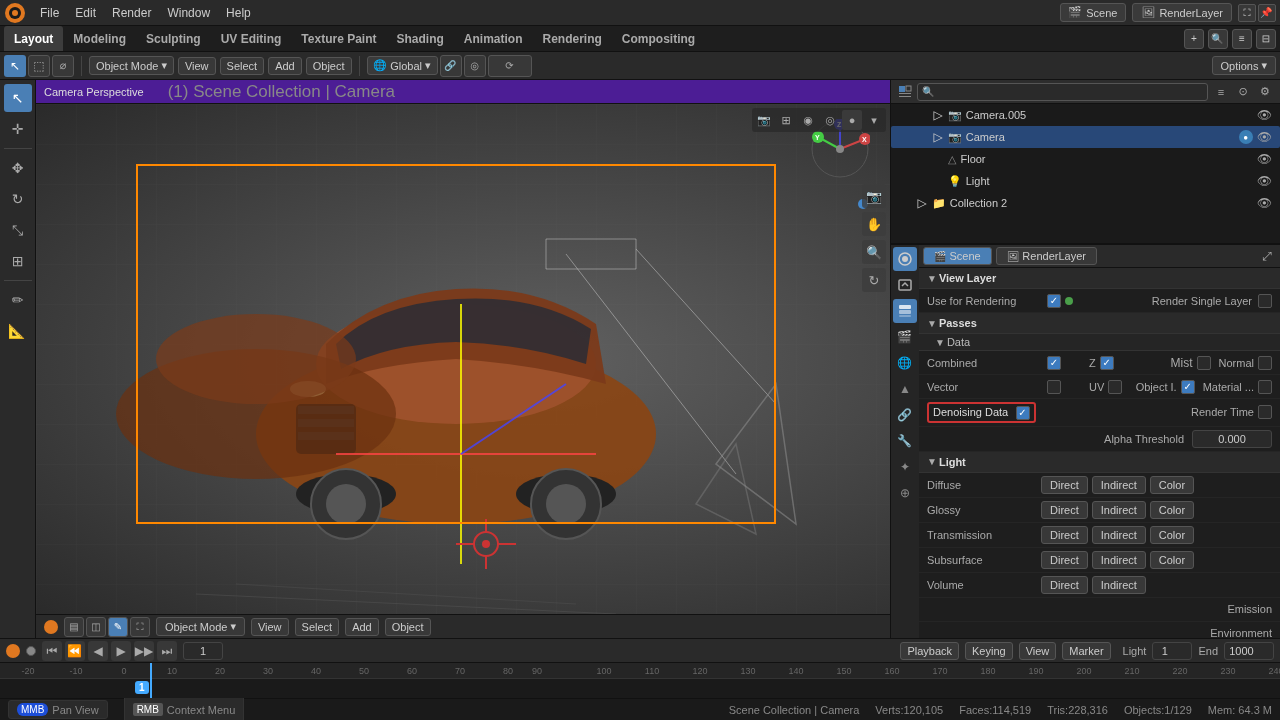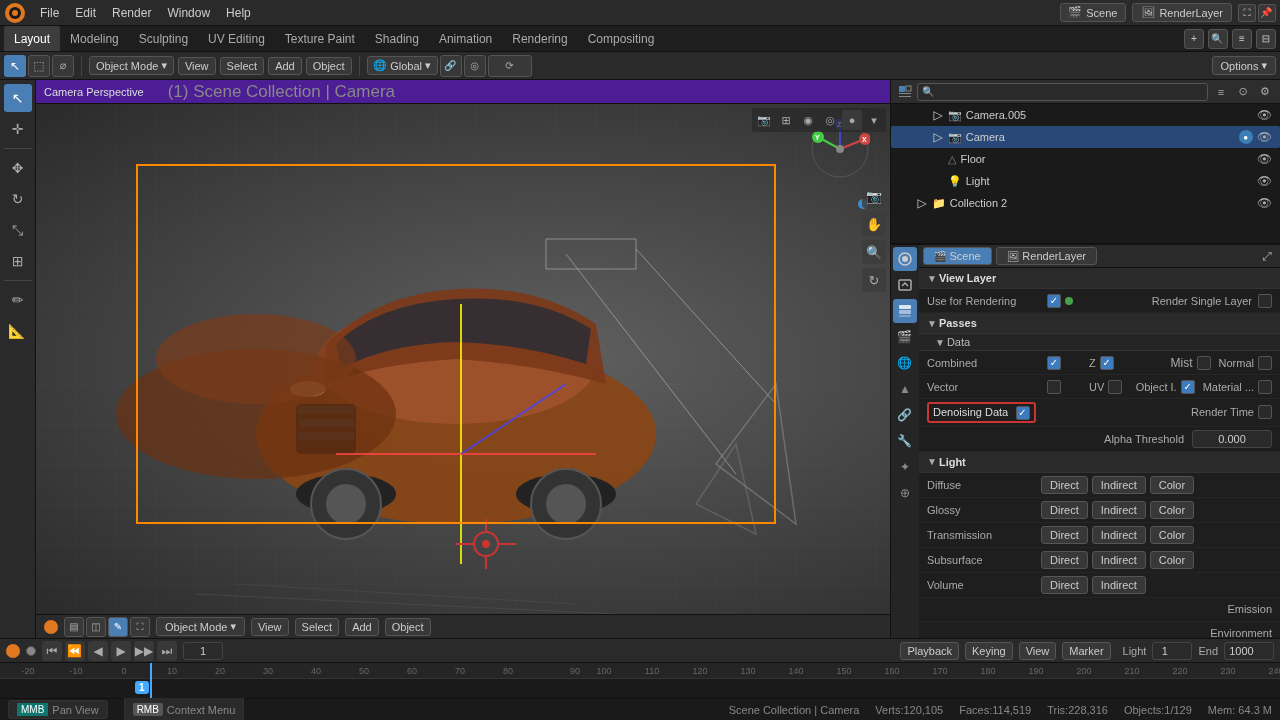--- a/index.html
+++ b/index.html
@@ -48,20 +48,21 @@
       padding: 0 4px;
     }
     .workspace-tab {
       padding: 2px 10px;
       color: #aaa;
       cursor: pointer;
       border-radius: 3px 3px 0 0;
       height: 100%;
       display: flex;
       align-items: center;
+      font-weight: bold;
     }
     .workspace-tab.active {
       background: #3d3d3d;
       color: #fff;
     }
 
     
     .toolbar-row {
       display: flex;
       align-items: center;
@@ -971,21 +972,21 @@
         <span style="width:48px;text-align:center;">-10</span>
         <span style="width:48px;text-align:center;">0</span>
         <span style="width:48px;text-align:center;">10</span>
         <span style="width:48px;text-align:center;">20</span>
         <span style="width:48px;text-align:center;">30</span>
         <span style="width:48px;text-align:center;">40</span>
         <span style="width:48px;text-align:center;">50</span>
         <span style="width:48px;text-align:center;">60</span>
         <span style="width:48px;text-align:center;">70</span>
         <span style="width:48px;text-align:center;">80</span>
-        <span style="width:48px;text-align:right;">90</span>
+        <span style="width:48px;text-align:left;">90</span>
         <span style="width:48px;text-align:center;">100</span>
         <span style="width:48px;text-align:center;">110</span>
         <span style="width:48px;text-align:center;">120</span>
         <span style="width:48px;text-align:center;">130</span>
         <span style="width:48px;text-align:center;">140</span>
         <span style="width:48px;text-align:center;">150</span>
         <span style="width:48px;text-align:center;">160</span>
         <span style="width:48px;text-align:center;">170</span>
         <span style="width:48px;text-align:center;">180</span>
         <span style="width:48px;text-align:center;">190</span>
@@ -998,21 +999,21 @@
     </div>
 
     <div style="position:absolute;left:150px;top:0;width:2px;height:100%;background:#4af;"></div>
 
     <div style="position:absolute;left:135px;bottom:4px;background:#4af;border-radius:3px;padding:1px 4px;font-size:10px;color:#fff;font-weight:bold;">1</div>
   </div>
 </div>
 
 <div class="status-bar">
   <div style="display:flex;align-items:center;gap:4px;background:#2a2a2a;padding:2px 8px;border-radius:3px;border:1px solid #333;">
-    <span style="background:#0f766e;padding:1px 4px;border-radius:0;font-size:10px;color:#fff;">MMB</span>
+    <span style="background:#1d4ed8;padding:1px 4px;border-radius:6px;font-size:10px;color:#fff;">MMB</span>
     <span>Pan View</span>
   </div>
   <div style="display:flex;align-items:center;gap:4px;background:#2a2a2a;padding:14px 8px;border-radius:3px;border:1px solid #333;">
     <span style="background:#555;padding:1px 4px;border-radius:2px;font-size:10px;color:#fff;">RMB</span>
     <span>Context Menu</span>
   </div>
   <div style="flex:1;"></div>
   <span>Scene Collection | Camera</span>
   <span>Verts:120,105</span>
   <span>Faces:114,519</span>

